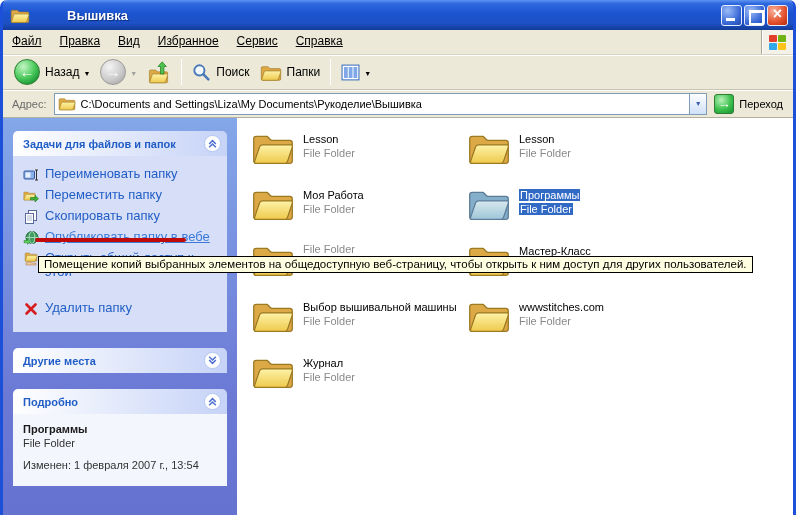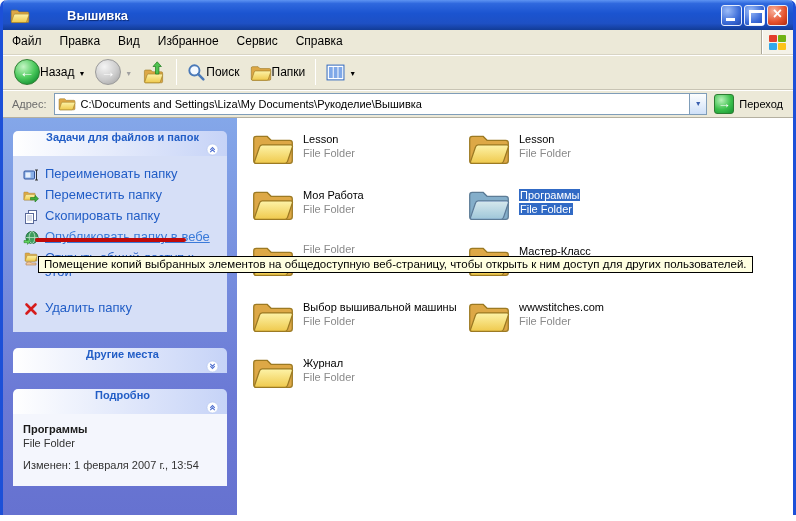--- a/index.html
+++ b/index.html
@@ -18,41 +18,41 @@
   .wbtn.minmax { background:radial-gradient(circle at 30% 25%, #9cbcf8, #3c6cd8 60%, #1e47b0); }
   .wbtn.closeb { background:radial-gradient(circle at 30% 25%, #f8b09a, #e4502c 60%, #b02c10); }
   .wbtn.minb::after { content:""; position:absolute; left:4px; bottom:4px; width:9px; height:3px; background:#fff; }
   .wbtn.maxb::after { content:""; position:absolute; left:4px; top:4px; width:11px; height:10px;
                       border:2px solid #fff; border-top-width:3px; }
   .wbtn.closeb::after { content:"×"; color:#fff; font-size:16px; font-weight:bold; position:absolute;
                         left:50%; top:50%; transform:translate(-50%,-55%); }
   
   .menubar { height:25px; background:#ece9d8; display:flex; align-items:stretch; font-size:12px;
              border-bottom:1px solid #d8d4c4; }
-  .menu-item { padding:4px 9px 16px; color:#000; }
+  .menu-item { padding:4px 9px 16px; color:#000;text-decoration:underline; }
   .menubar-right { margin-left:auto; display:flex; align-items:center; padding:0 7px;
                    border-left:1px solid #aca899; box-shadow:1px 0 0 #fff inset; background:#f4f2e8; }
   .winlogo { width:17px; height:15px; display:grid; grid-template-columns:8px 8px; grid-template-rows:7px 7px; gap:1px; }
   .winlogo i { border-radius:1px; }
   .winlogo i:nth-child(1){background:#e33e2b;} .winlogo i:nth-child(2){background:#71b313;}
   .winlogo i:nth-child(3){background:#31a8ea;} .winlogo i:nth-child(4){background:#fcc318;}
   
   .toolbar { height:35px; background:#ece9d8; display:flex; align-items:center; padding:0 6px;
              border-bottom:1px solid #c8c4b4; box-shadow:0 1px 0 #fff inset; font-size:12px; }
   .tbtn { display:flex; align-items:center; height:30px; padding:0 5px; border-radius:3px; }
   .circle { width:26px; height:26px; border-radius:50%; position:relative; flex:none; }
   .back-c { background:radial-gradient(circle at 35% 28%, #c4f5c4, #4ecb5e 48%, #1c9a39 78%, #0f7c2a);
             border:1px solid #2e7d32; }
   .back-c::after, .fwd-c::after { color:#fff; font-weight:bold; font-size:15px; position:absolute;
             left:50%; top:50%; transform:translate(-50%,-54%); }
   .back-c::after { content:"←"; }
   .fwd-c { background:radial-gradient(circle at 35% 28%, #f4f4f4, #cccccc 55%, #9c9c9c);
            border:1px solid #9a9a9a; }
   .fwd-c::after { content:"→"; }
-  .tlabel { }
+  .tlabel { margin-left:5px; }
   .dd::after { content:"▼"; font-size:7px; color:#000; margin-left:4px; }
   .dd.dis::after { color:#a0a0a0; }
   .tsep { width:1px; height:26px; background:#c8c4b4; border-right:1px solid #fff; margin:0 5px; flex:none; }
   .ticon-svg { flex:none; }
   
   .addressbar { height:28px; background:#ece9d8; display:flex; align-items:center; padding:0 5px;
                 border-bottom:1px solid #b4b0a0; box-shadow:0 1px 0 #fff inset; }
   .addr-label { color:#6d6d6d; font-size:11px; margin:0 7px 0 4px; }
   .addr-combo { flex:1; height:22px; background:#fff; border:1px solid #7f9db9; display:flex;
                 align-items:center; padding-left:3px; font-size:11px; }
@@ -65,21 +65,21 @@
              background:radial-gradient(circle at 35% 28%, #b8f2b8, #3cc04c 55%, #169334); border:1px solid #2e7d32; }
   .go-icon::after { content:"→"; color:#fff; font-weight:bold; font-size:13px; position:absolute;
              left:50%; top:50%; transform:translate(-50%,-52%); }
   
   .content { display:flex; height:397px; }
   .sidebar { width:234px; flex:none; background:linear-gradient(180deg,#84a7e9,#6b79d5 70%,#6672d0);
              padding:13px 10px 0; }
   .section { margin-bottom:16px; }
   .sec-header { height:25px; background:linear-gradient(90deg,#ffffff,#c6d3f7);
                 border-radius:5px 5px 0 0; display:flex; align-items:center;
-                padding:0 5px 0 10px; color:#215dc6; font-weight:bold; font-size:11px;flex-direction:column; }
+                padding:0 5px 0 10px; color:#215dc6; font-weight:bold; font-size:11px; }
   .chev { margin-left:auto; width:19px; height:19px; }
   .sec-body { background:#d6dff7; padding:6px 6px 10px 10px; font-size:13px; color:#215dc6; }
   .task { display:flex; align-items:flex-start; margin:5px 0; }
   .task .ticon { width:16px; height:16px; margin-right:6px; flex:none; }
   .task-label { line-height:14px; }
   .task.hovered .task-label { text-decoration:underline; color:#3a7ad9; }
   .task.gap-after { margin-bottom:22px; }
   .details-body { background:#f4f6fd; padding:8px 10px 14px; font-size:11px; color:#1a1a1a; }
   .d-name { font-weight:bold; line-height:14px; }
   .d-type { line-height:14px; color:#333; }

